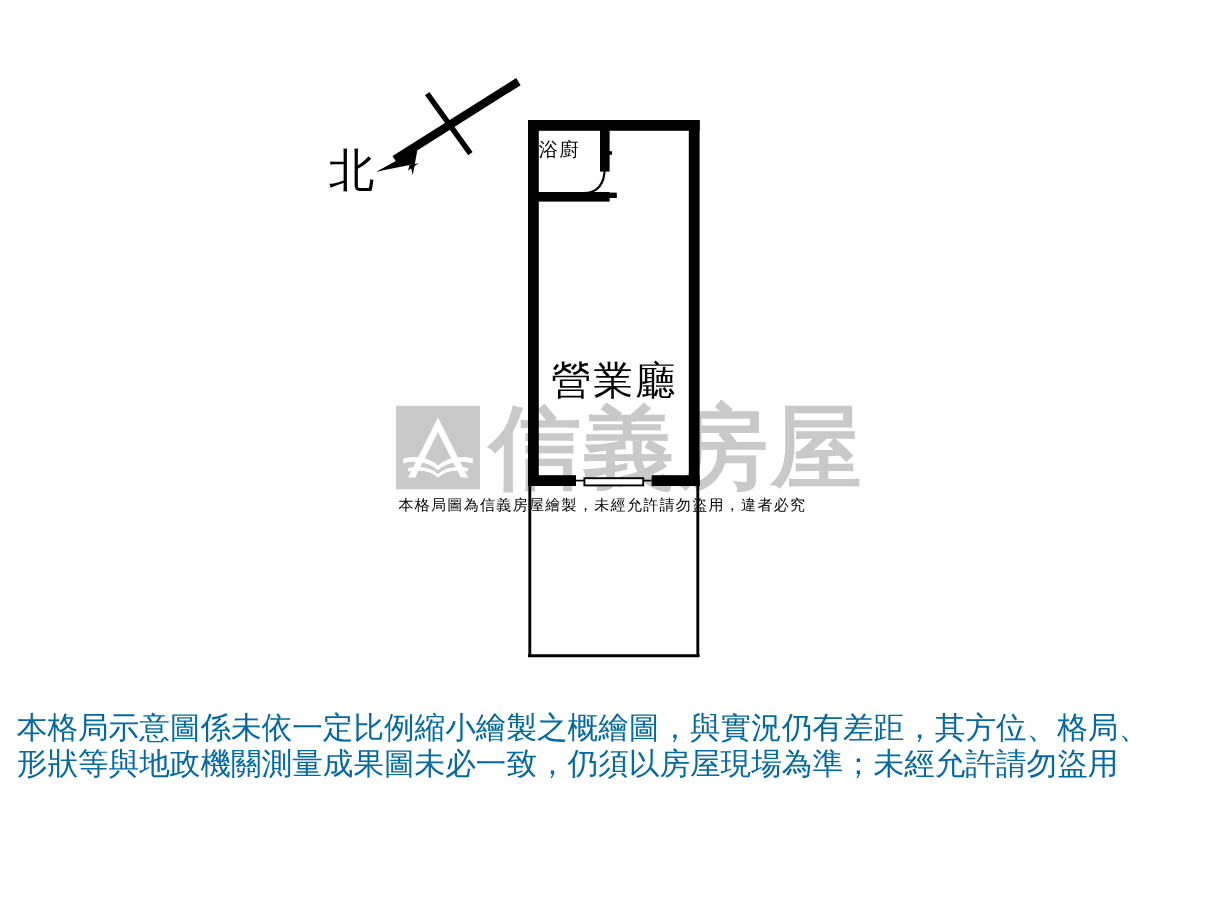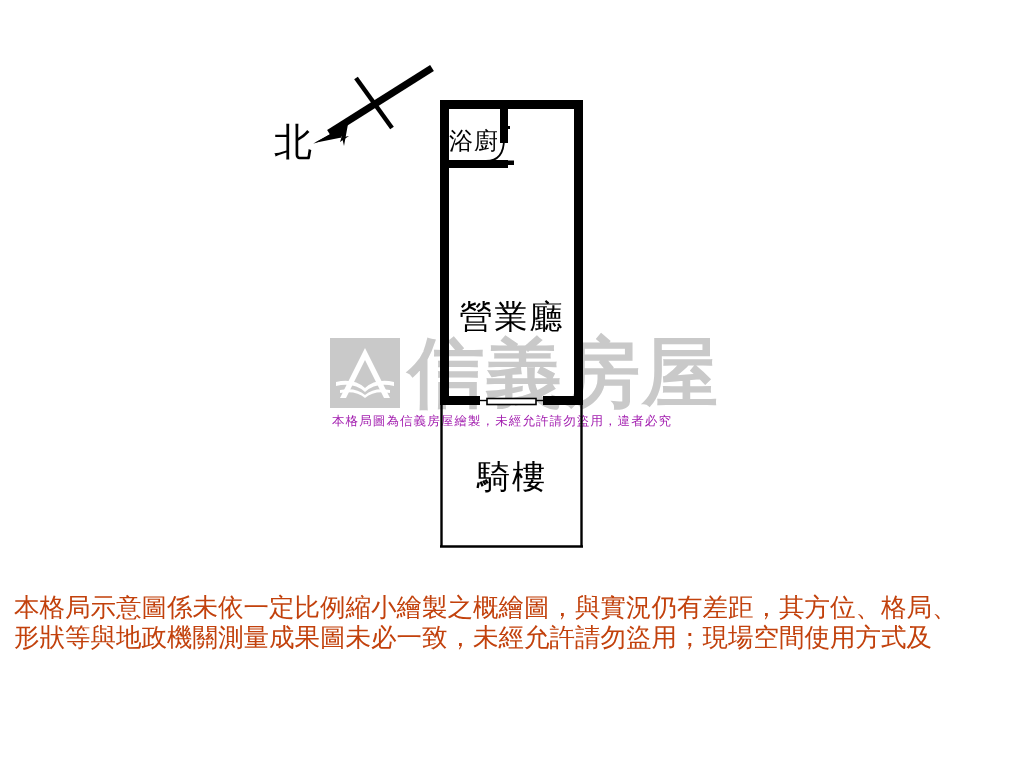--- a/index.html
+++ b/index.html
@@ -17,37 +17,37 @@
   #wm-logo{left:330px;top:338px;width:70px;height:70px;}
   #wm-text{
     left:408px;top:330px;
     font-family:"DejaVu Sans", sans-serif;
     font-size:76px;font-weight:700;color:#c9c9c9;
     letter-spacing:2px;line-height:86px;white-space:nowrap;
   }
   #wm-note{
     left:332px;top:413px;
     font-family:"DejaVu Sans", sans-serif;
-    font-size:12.5px;color:#a21caf;letter-spacing:1.1px;white-space:nowrap;
+    font-size:12.5px;color:#000000;letter-spacing:1.1px;white-space:nowrap;
   }
 
   
   #plan{position:absolute;left:0;top:0;width:1024px;height:600px;}
 
   
   .rlabel{position:absolute;color:#000;white-space:nowrap;text-align:center;}
-  #lab-bath{left:449px;top:115px;font-size:24px;letter-spacing:1px;font-family:"DejaVu Sans", sans-serif;margin-top:10px;}
+  #lab-bath{left:449px;top:115px;font-size:16px;letter-spacing:1px;font-family:"DejaVu Sans", sans-serif;}
   #lab-hall{left:440px;top:295px;width:144px;font-size:33px;letter-spacing:2px;font-weight:400;font-family:Liberation Serif, serif;}
   #lab-arcade{left:440px;top:455px;width:144px;font-size:33px;letter-spacing:2px;font-weight:400;}
   #lab-north{left:274px;top:117px;font-size:38px;font-weight:400;letter-spacing:1px;}
 
   
   #disclaimer{
     position:absolute;left:14px;top:592px;width:996px;
-    font-size:25.5px;line-height:30px;color:#c2410c;
+    font-size:25.5px;line-height:30px;color:#0369a1;
     font-family:"DejaVu Serif", serif;
     letter-spacing:0px;
   }
   #disclaimer div{white-space:nowrap;}
 </style>
 </head>
 <body>
 
 <div id="stage">
 
@@ -110,21 +110,20 @@
     </g>
 
     <g>
       <rect x="500" y="126" width="10" height="3" fill="#000"></rect>
     </g>
 
   </svg>
 
   <div class="rlabel" id="lab-bath">浴廚</div>
   <div class="rlabel" id="lab-hall">營業廳</div>
-  <div class="rlabel" id="lab-arcade">騎樓</div>
   <div class="rlabel" id="lab-north">北</div>
 
   <div id="disclaimer">
     <div>本格局示意圖係未依一定比例縮小繪製之概繪圖，與實況仍有差距，其方位、格局、</div>
-    <div>形狀等與地政機關測量成果圖未必一致，未經允許請勿盜用；現場空間使用方式及</div>
+    <div>形狀等與地政機關測量成果圖未必一致，仍須以房屋現場為準；未經允許請勿盜用</div>
   </div>
 
 </div>
 
 </body></html>

